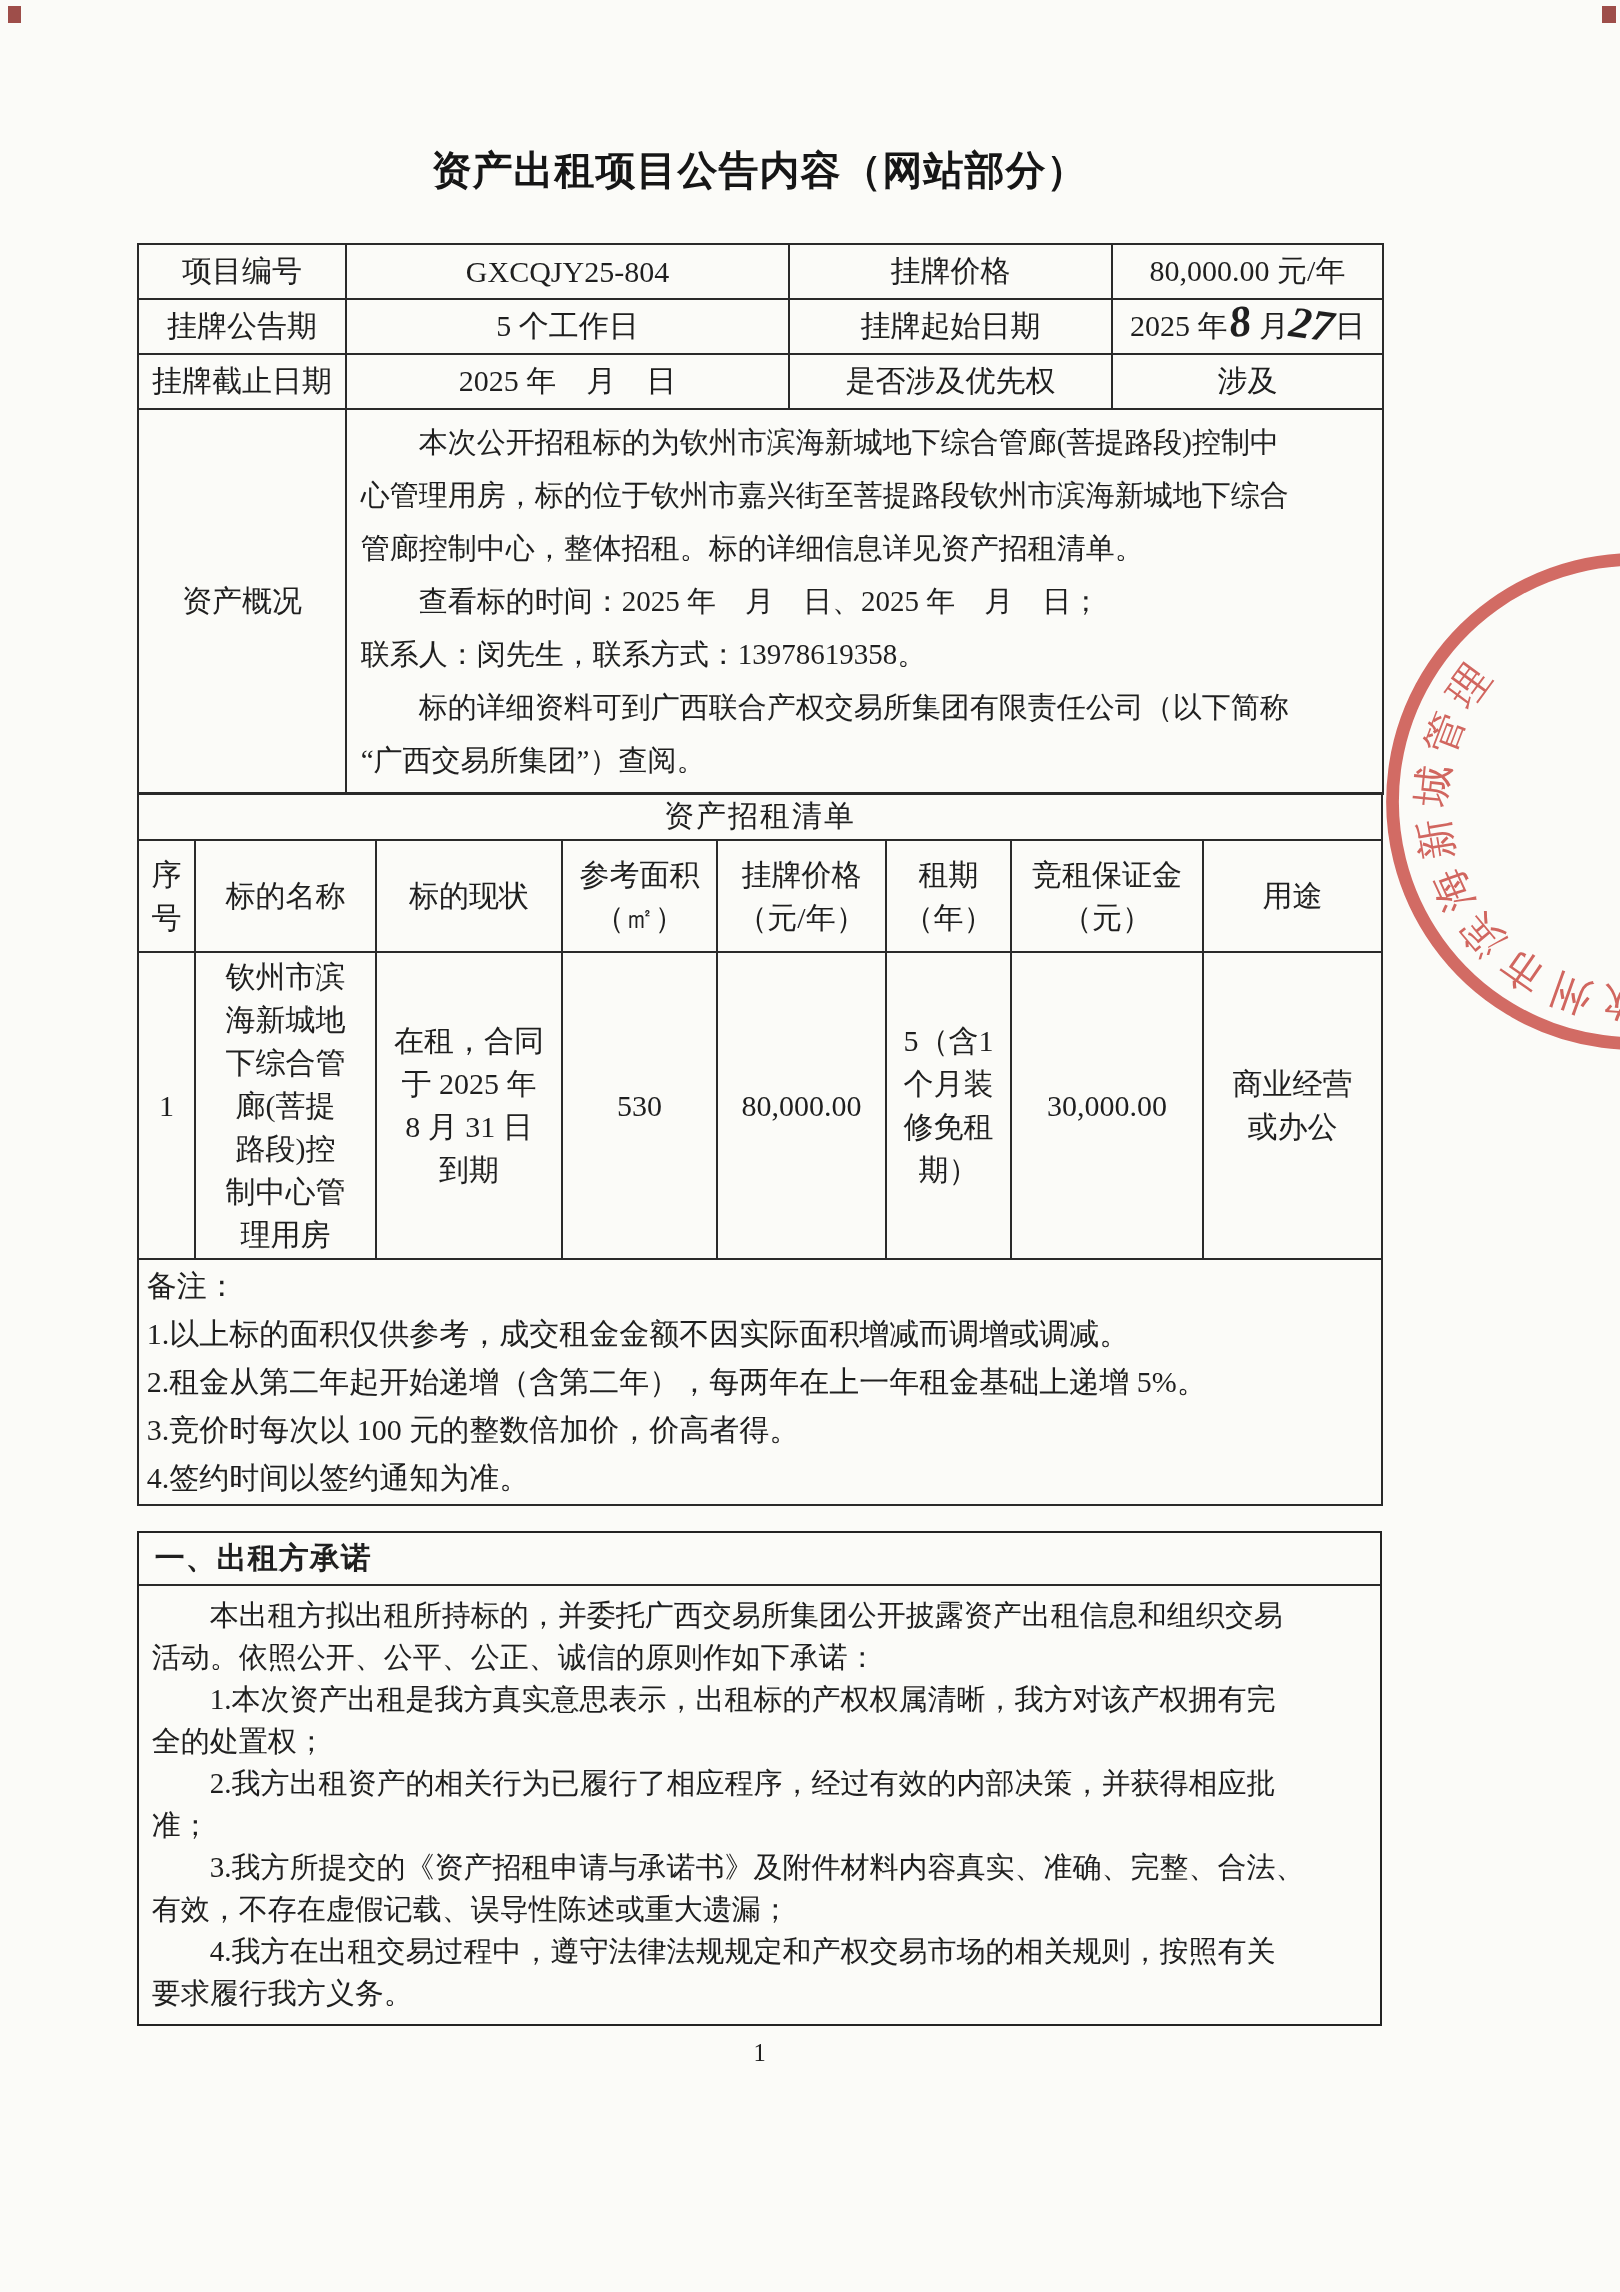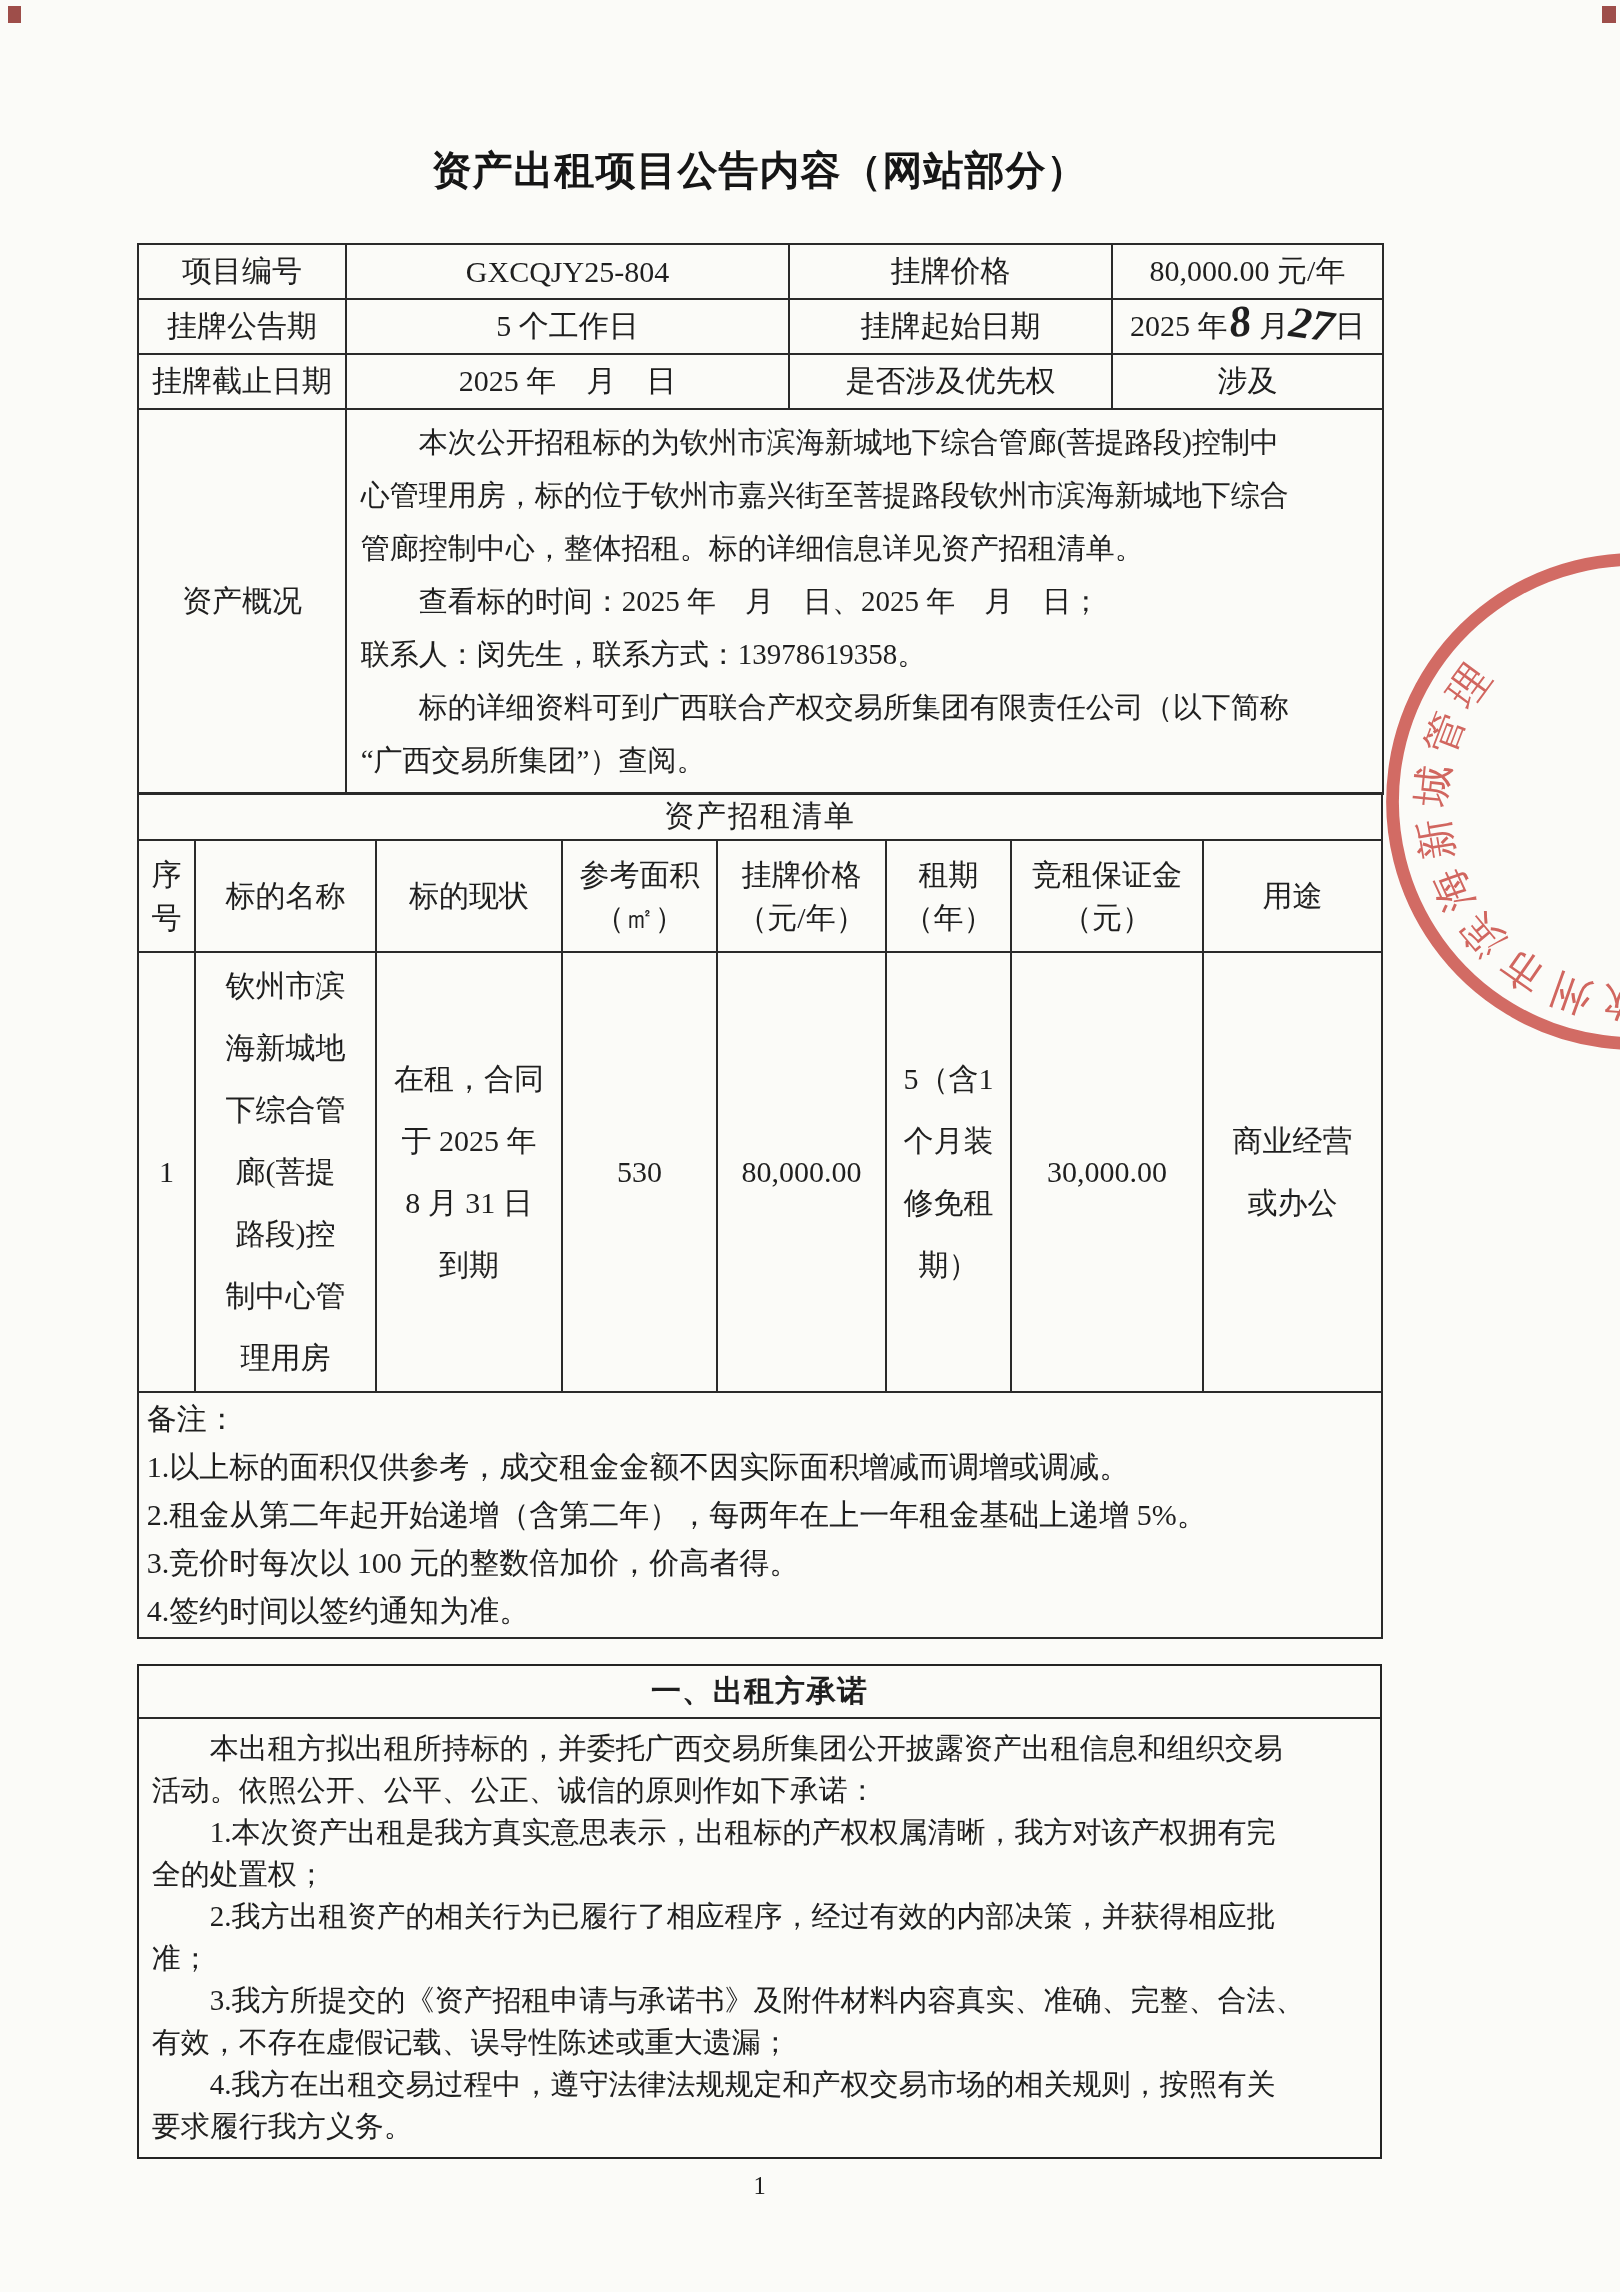--- a/index.html
+++ b/index.html
@@ -22,32 +22,32 @@
   .row-pname{height:94px;}
   .row-sm{height:55px;margin-left:37px;}
   td.pname-val{font-size:29px;line-height:46px;}
   .row-overview td.ov{padding:5.9px 13.7px;text-align:left;vertical-align:top;}
   .ov-line{white-space:pre;font-size:29px;line-height:53px;}
   .banner-row{height:47px;}
   .banner-row td{font-size:29px;letter-spacing:2px;}
   .lhead{height:112px;}
   .lhead td{font-size:29px;line-height:43px;padding:2px 2.9px;}
   .ldata{height:304px;}
-  .ldata td{line-height:62px;padding:2px 5.9px;}
+  .ldata td{line-height:43px;padding:2px 5.9px;}
   td.notes{padding:7.8px 13.7px;text-align:left;vertical-align:top;}
   .note-line{white-space:pre;font-size:30px;line-height:48px;}
   .hw{
     display:inline-block;font-size:44px;font-style:italic;font-weight:bold;
     transform:rotate(-7deg);line-height:29px;margin:0 1px;
   }
   .hw2{transform:rotate(8deg) translateY(2.9px);}
   .commit-box{border:2.9px solid #242424;margin-top:25.5px;}
   .commit-head{
     border-bottom:2px solid #2a2a2a;font-size:30px;font-weight:bold;
-    padding:4.9px 15.7px;letter-spacing:1px;text-align:center;
+    padding:4.9px 15.7px;letter-spacing:1px;
   }
   .commit-body{padding:7.8px 12.7px 9.8px 12.7px;}
   .cm-line{white-space:pre;font-size:29px;line-height:42px;}
   .pagenum{margin-top:13.7px;text-align:center;font-size:24.5px;}
   .stamp{
     position:absolute;left:1370px;top:537px;width:529px;height:529px;
     transform:rotate(-14deg);opacity:.85;pointer-events:none;
   }
   .mark{position:absolute;width:13.7px;height:17.6px;background:#8d2f2b;opacity:.85;}
   .mark-tl{left:7.8px;top:5.9px;}

